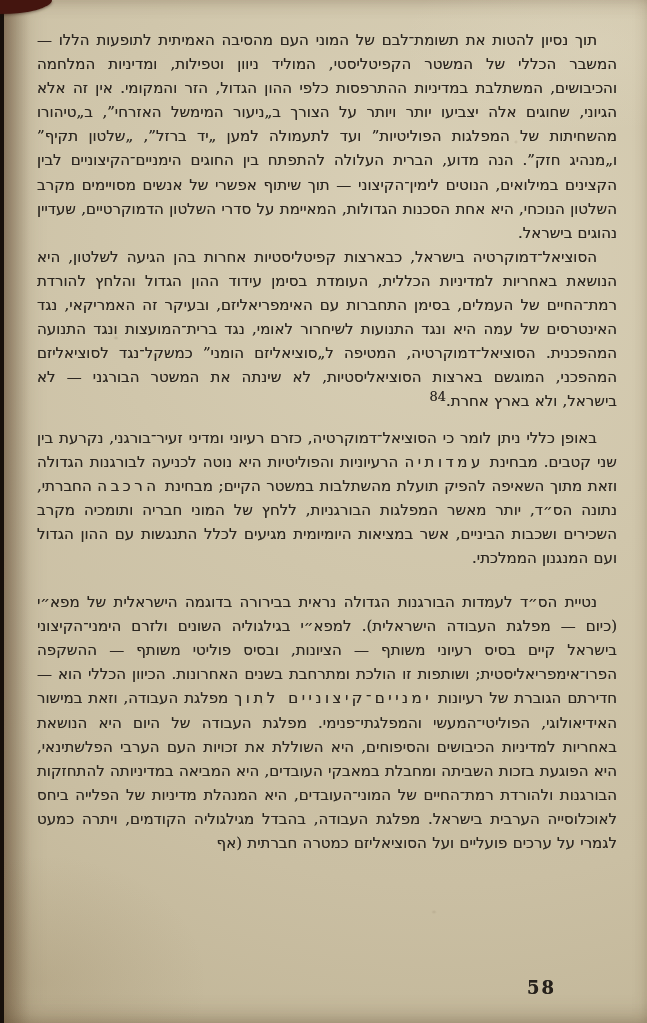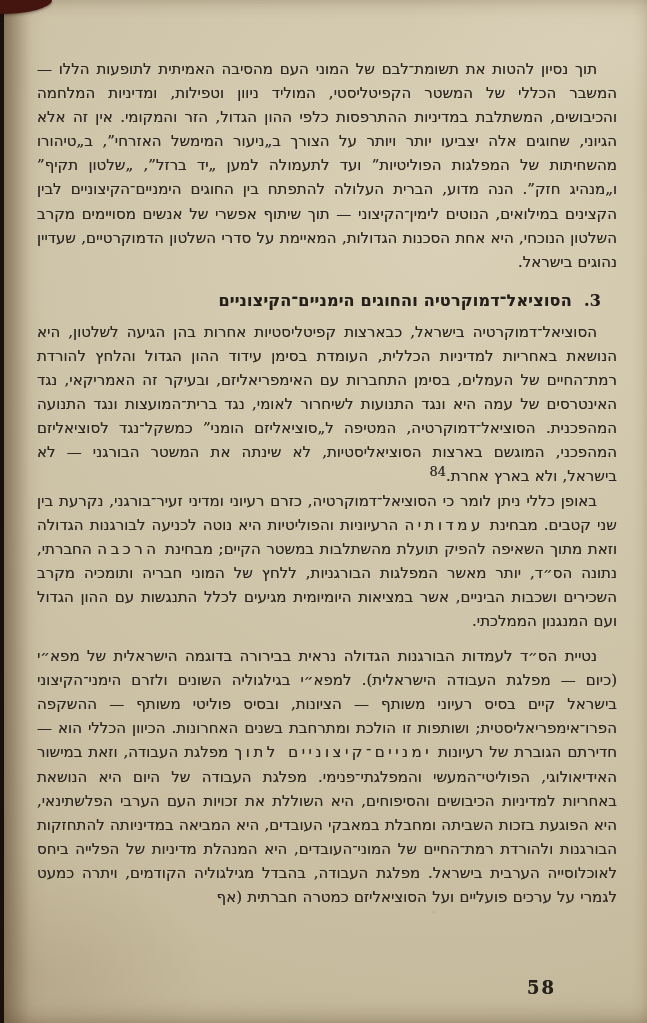--- a/index.html
+++ b/index.html
@@ -53,41 +53,41 @@
   }
   .text {
     position: absolute;
     top: 0;
     right: 30px;
     left: 33px;
     direction: rtl;
     text-align: justify;
     color: #2b2620;
     text-shadow: 0 0 0.5px rgba(43, 38, 32, 0.55);
-    padding-top: 57px;
+    padding-top: 28px;
   }
   p.para {
     margin: 0;
     font-size: 15px;
     line-height: 24.1px;
     text-indent: 20px;
     word-spacing: 0.5px;
   }
   .heading {
     margin: 17px 16px 10px 0;
     font-size: 16px;
     font-weight: bold;
     color: #241f19;
     letter-spacing: 0.2px;
   }
   .heading .h-num {
     margin-left: 12px;
   }
-  #para3 { margin-top: 0; }
-  #para4 { margin-top: 11px; }
+  #para3 { margin-top: 12px; }
+  #para4 { margin-top: 20px; }
   .emph {
     letter-spacing: 3.5px;
   }
   sup.fnref {
     font-size: 13px;
     line-height: 0;
     vertical-align: 5px;
   }
   .page-number {
     position: absolute;
@@ -103,21 +103,20 @@
 </head>
 <body>
 
 <div class="page">
   <div class="grain"></div>
 
   <div class="text">
 
     <p class="para" id="para1">תוך נסיון להטות את תשומת־לבם של המוני העם מהסיבה האמיתית לתופעות הללו — המשבר הכללי של המשטר הקפיטליסטי, המוליד ניוון וטפילות, ומדיניות המלחמה והכיבושים, המשתלבת במדיניות ההתרפסות כלפי ההון הגדול, הזר והמקומי. אין זה אלא הגיוני, שחוגים אלה יצביעו יותר ויותר על הצורך ב„ניעור המימשל האזרחי”, ב„טיהורו מהשחיתות של המפלגות הפוליטיות” ועד לתעמולה למען „יד ברזל”, „שלטון תקיף” ו„מנהיג חזק”. הנה מדוע, הברית העלולה להתפתח בין החוגים הימניים־הקיצוניים לבין הקצינים במילואים, הנוטים לימין־הקיצוני — תוך שיתוף אפשרי של אנשים מסויימים מקרב השלטון הנוכחי, היא אחת הסכנות הגדולות, המאיימת על סדרי השלטון הדמוקרטיים, שעדיין נהוגים בישראל.</p>
 
-    <div class="heading"><span class="h-num">3.</span><span class="h-title">הסוציאל־דמוקרטיה והחוגים הימניים־הקיצוניים</span></div>
 
     <p class="para" id="para2"><span>הסוציאל־דמוקרטיה בישראל, כבארצות קפיטליסטיות אחרות בהן הגיעה לשלטון, היא הנושאת באחריות למדיניות הכללית, העומדת בסימן עידוד ההון הגדול והלחץ להורדת רמת־החיים של העמלים, בסימן התחברות עם האימפריאליזם, ובעיקר זה האמריקאי, נגד האינטרסים של עמה היא ונגד התנועות לשיחרור לאומי, נגד ברית־המועצות ונגד התנועה המהפכנית. הסוציאל־דמוקרטיה, המטיפה ל„סוציאליזם הומני” כמשקל־נגד לסוציאליזם המהפכני, המוגשם בארצות הסוציאליסטיות, לא שינתה את המשטר הבורגני — לא בישראל, ולא בארץ אחרת.</span><sup class="fnref">84</sup></p>
 
     <p class="para" id="para3"><span>באופן כללי ניתן לומר כי הסוציאל־דמוקרטיה, כזרם רעיוני ומדיני זעיר־בורגני, נקרעת בין שני קטבים. מבחינת </span><span class="emph">עמדותיה</span><span> הרעיוניות והפוליטיות היא נוטה לכניעה לבורגנות הגדולה וזאת מתוך השאיפה להפיק תועלת מהשתלבות במשטר הקיים; מבחינת </span><span class="emph">הרכבה</span><span> החברתי, נתונה הס״ד, יותר מאשר המפלגות הבורגניות, ללחץ של המוני חבריה ותומכיה מקרב השכירים ושכבות הביניים, אשר במציאות היומיומית מגיעים לכלל התנגשות עם ההון הגדול ועם המנגנון הממלכתי.</span></p>
 
     <p class="para" id="para4"><span>נטיית הס״ד לעמדות הבורגנות הגדולה נראית בבירורה בדוגמה הישראלית של מפא״י (כיום — מפלגת העבודה הישראלית). למפא״י בגילגוליה השונים ולזרם הימני־הקיצוני בישראל קיים בסיס רעיוני משותף — הציונות, ובסיס פוליטי משותף — ההשקפה הפרו־אימפריאליסטית; ושותפות זו הולכת ומתרחבת בשנים האחרונות. הכיוון הכללי הוא — חדירתם הגוברת של רעיונות </span><span class="emph">ימניים־קיצוניים לתוך</span><span> מפלגת העבודה, וזאת במישור האידיאולוגי, הפוליטי־המעשי והמפלגתי־פנימי. מפלגת העבודה של היום היא הנושאת באחריות למדיניות הכיבושים והסיפוחים, היא השוללת את זכויות העם הערבי הפלשתינאי, היא הפוגעת בזכות השביתה ומחבלת במאבקי העובדים, היא המביאה במדיניותה להתחזקות הבורגנות ולהורדת רמת־החיים של המוני־העובדים, היא המנהלת מדיניות של הפלייה ביחס לאוכלוסייה הערבית בישראל. מפלגת העבודה, בהבדל מגילגוליה הקודמים, ויתרה כמעט לגמרי על ערכים פועליים ועל הסוציאליזם כמטרה חברתית (אף</span></p>
 
   </div>
 
   <div class="page-number">58</div>

